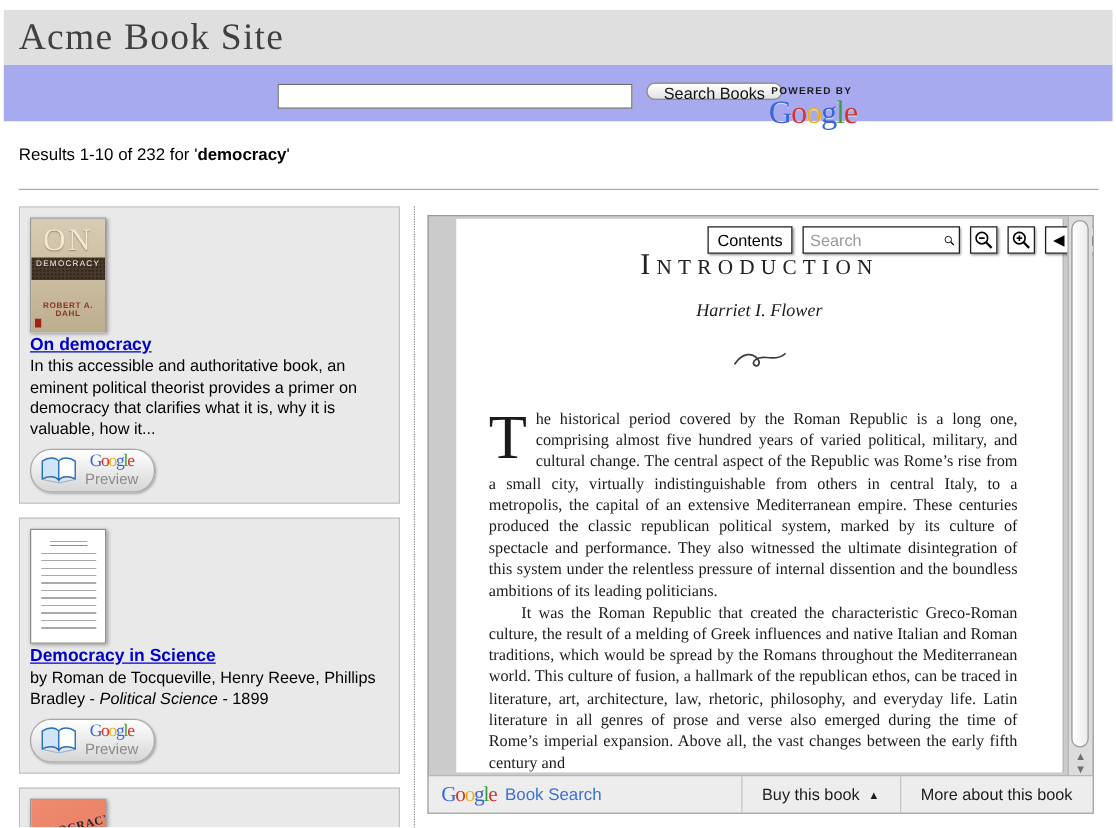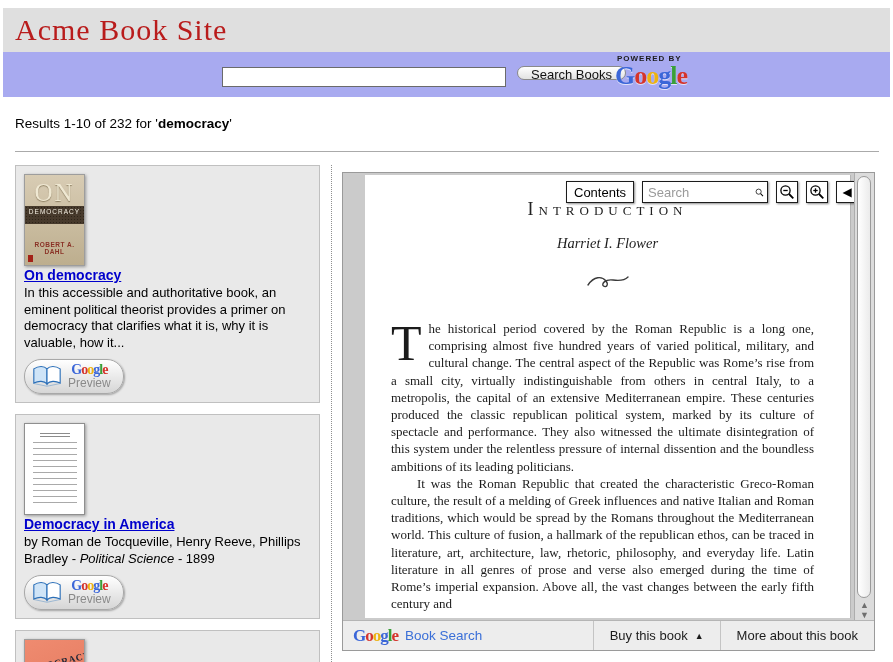--- a/index.html
+++ b/index.html
@@ -2,32 +2,32 @@
 <html><head>
 <meta charset="utf-8">
 <style>
   html,body{margin:0;padding:0;background:#fff;}
   body{font-family:"Liberation Sans","DejaVu Sans",sans-serif;}
   #app{position:relative;width:893px;height:662px;overflow:hidden;background:#fff;}
 
   
   .site-header{position:absolute;left:3px;right:3px;top:8px;height:44px;background:#dfdfdf;}
   .site-title{margin:0;padding:5px 0 0 12px;font-family:"Liberation Serif","DejaVu Serif",serif;
-    font-weight:normal;font-size:30px;color:#b91c1c;letter-spacing:1px;}
+    font-weight:normal;font-size:30px;color:#404040;letter-spacing:1px;}
 
   
   .search-bar{position:absolute;left:3px;right:3px;top:52px;height:45px;background:#a8aaf0;
     display:flex;align-items:center;}
   .search-input{position:absolute;left:219px;top:15px;width:284px;height:20px;border:1px solid #6b6b6b;
     background:#fff;font-size:13px;padding:0 4px;box-sizing:border-box;}
   .search-btn{position:absolute;left:514px;top:14px;height:14px;padding:0 13px;border:1px solid #8a8a8a;
     border-radius:11px;background:linear-gradient(#ffffff,#e2e2e2);font-size:13px;color:#111;cursor:pointer;}
-  .powered{position:absolute;left:612px;top:2px;text-align:left;}
+  .powered{position:absolute;left:612px;top:16px;text-align:left;}
   .powered-label{font-size:8px;font-weight:bold;letter-spacing:1px;color:#1c1c1c;margin:0 0 0 2px;}
-  .glogo{font-family:"Liberation Serif","DejaVu Serif",serif;font-weight:bold;letter-spacing:-1px;line-height:1;}
+  .glogo{font-family:"Liberation Serif","DejaVu Serif",serif;font-weight:normal;letter-spacing:-1px;line-height:1;}
   .glogo-powered{font-size:26px;text-shadow:0 1px 0 rgba(255,255,255,.65);}
   .c1,.c4{color:#3b66d8}.c2,.c6{color:#d5342c}.c3{color:#edb211}.c5{color:#3a9f38}
 
   
   .results-summary{position:absolute;left:15px;top:116px;font-size:13.5px;color:#000;}
   .results-summary b{font-weight:bold;}
   .rule{position:absolute;left:15px;right:14px;top:151px;height:1px;background:#aaa;}
 
   
   .results-col{position:absolute;left:15px;top:165px;width:317px;height:497px;
@@ -75,21 +75,21 @@
   .glogo-preview{font-size:14px;display:block;}
   .pv-label{display:block;font-size:12px;color:#8a8a8a;margin-top:-1px;}
 
   
   .viewer{position:absolute;left:342px;top:172px;width:533px;height:479px;border:1px solid #9a9a9a;
     box-sizing:border-box;background:#cbcbcb;}
   .page-area{position:absolute;left:0;top:0;right:0;bottom:29px;overflow:hidden;}
   .book-page{position:absolute;left:22px;top:2px;width:485px;bottom:3px;background:#fff;
     box-shadow:1px 0 0 #b5b5b5;overflow:hidden;}
   .bp-heading{margin-top:24px;text-align:center;font-family:"Liberation Serif","DejaVu Serif",serif;
-    font-variant:small-caps;font-size:18px;letter-spacing:5px;color:#222;}
+    font-variant:small-caps;font-size:24px;letter-spacing:5px;color:#222;}
   .bp-author{margin-top:15px;text-align:center;font-family:"Liberation Serif",serif;
     font-style:italic;font-size:14.5px;color:#1c1c1c;}
   .bp-flourish{display:block;margin:22px auto 0 auto;}
   .bp-text{margin:30px 36px 0 26px;font-family:"Liberation Serif","DejaVu Serif",serif;
     font-size:13px;line-height:17.2px;text-align:justify;color:#1b1b1b;}
   .drop-cap{float:left;font-size:50px;line-height:40px;padding:3px 7px 0 0;font-family:"Liberation Serif",serif;}
   .bp-p2{text-indent:26px;}
 
   
   .v-toolbar{position:absolute;left:223px;top:8px;display:flex;align-items:center;gap:8px;}
@@ -168,21 +168,21 @@
         </button>
       </div>
     </div>
 
     <div class="result-item">
       <a class="thumb cover-toc">
         <div class="toc-head"></div>
         <div class="toc-lines"></div>
       </a>
       <div class="result-body">
-        <a class="result-title">Democracy in America</a>
+        <a class="result-title">Democracy in Science</a>
         <div class="result-byline"><span>by Roman de Tocqueville, Henry Reeve, Phillips Bradley - </span><i>Political Science</i><span> - 1899</span></div>
         <button class="preview-btn">
           <span>
             <svg width="32" height="23" viewBox="0 0 34 24">
               <path d="M3 20 L17 23 L31 20 L31 21 L17 24 L3 21 Z" fill="#9db8d2"></path>
               <path d="M3 5 C8 1.5 14 1.5 17 5 L17 21 C14 17.5 8 17.5 3 20 Z" fill="#cfe4f7" stroke="#2b6fb8" stroke-width="1.2"></path>
               <path d="M31 5 C26 1.5 20 1.5 17 5 L17 21 C20 17.5 26 17.5 31 20 Z" fill="#ffffff" stroke="#2b6fb8" stroke-width="1.2"></path>
             </svg>
           </span>
           <span class="pv-text">

